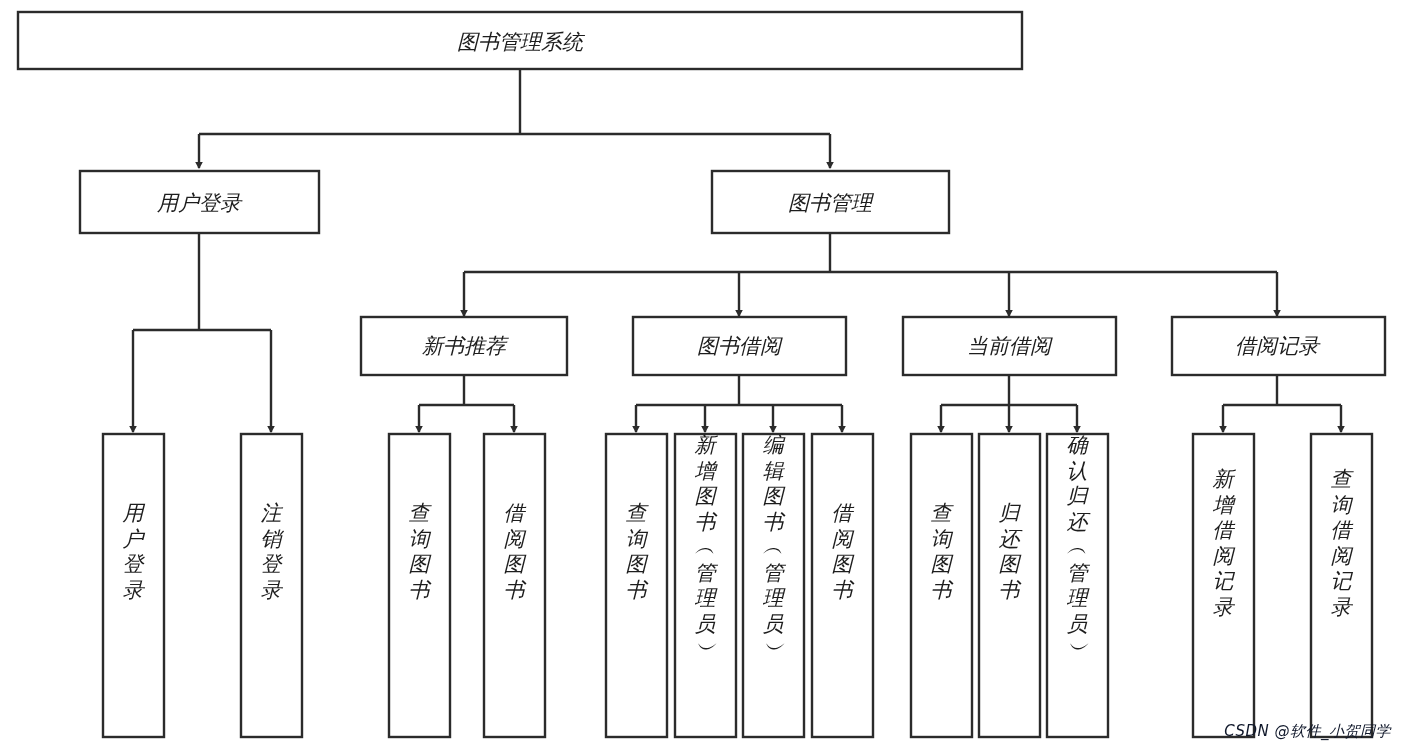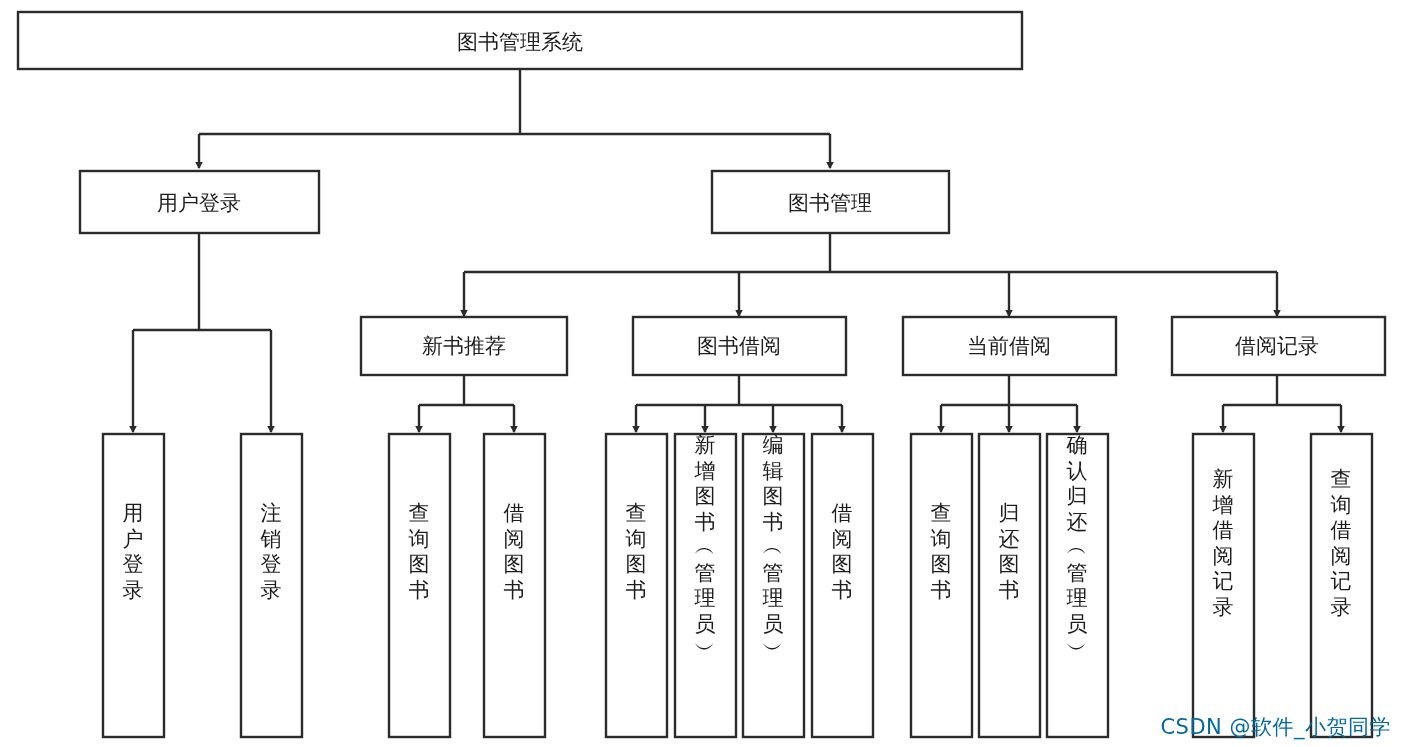--- a/index.html
+++ b/index.html
@@ -10,20 +10,21 @@
   body {
     width: 1405px;
     height: 747px;
     font-family: "DejaVu Sans", "Liberation Sans", sans-serif;
     overflow: hidden;
   }
   #diagram-root {
     position: relative;
     width: 1405px;
     height: 747px;
+    font-style: italic;
   }
   svg#flow {
     position: absolute;
     left: 0;
     top: 0;
     width: 1405px;
     height: 747px;
   }
   .node-rect {
     fill: #ffffff;
@@ -47,22 +48,22 @@
     fill: #1d1d1d;
     font-family: "DejaVu Sans", "Liberation Sans", sans-serif;
     font-size: 21px;
     text-anchor: middle;
   }
   .watermark {
     position: absolute;
     right: 14px;
     bottom: 6px;
     font-family: "DejaVu Sans", "Liberation Sans", sans-serif;
-    font-size: 21px;
-    color: #0369a1;
+    font-size: 15px;
+    color: #0f172a;
     white-space: nowrap;
     letter-spacing: 0.5px;
   }
 </style>
 </head>
 <body>
 
 <div id="diagram-root">
 
   <svg id="flow" viewBox="0 0 1405 747">

